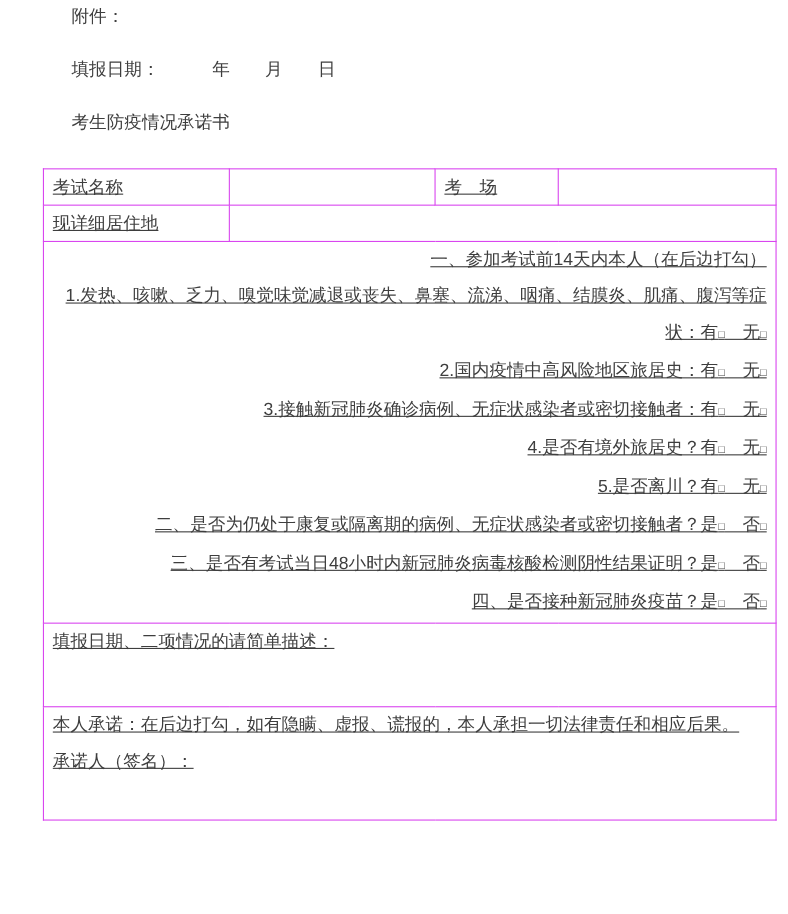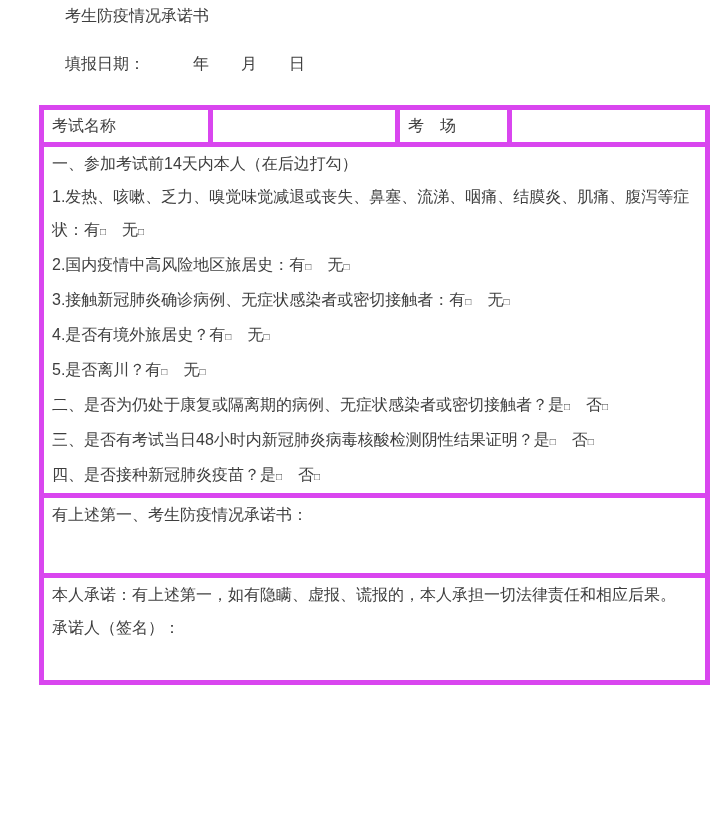--- a/index.html
+++ b/index.html
@@ -16,75 +16,81 @@
     line-height: 20px;
     white-space: pre;
   }
   table.form {
     border-collapse: collapse;
     table-layout: fixed;
     margin: 31px 0 0 39px;
     width: 666px;
   }
   table.form td {
-    border: 5px solid #d946ef;
+    border: 1px solid #d946ef;
     padding: 0 8px;
     overflow: hidden;
     word-break: break-all;
+    text-decoration: underline;
   }
   tr.r td { height: 32px; vertical-align: middle; }
-  td.decl { vertical-align: top; height: 330px; }
+  td.decl { vertical-align: top; height: 330px; text-align: right; }
   td.decl p { margin: 0; line-height: 33px; }
   td.desc { height: 75px; vertical-align: top; line-height: 33px; }
   td.commit { height: 102px; vertical-align: top; }
   td.commit p { margin: 0; line-height: 33px; }
   .cbox { font-size: 10px; }
 </style>
 </head>
 <body>
 
 <div class="page">
 
   <div class="header">
+    <p>附件：</p>
+    <p>填报日期：　　　年　　月　　日</p>
     <p>考生防疫情况承诺书</p>
-    <p>填报日期：　　　年　　月　　日</p>
   </div>
 
   <table class="form">
     <colgroup>
       <col style="width:169px">
       <col style="width:187px">
       <col style="width:112px">
       <col style="width:198px">
     </colgroup>
     <tbody>
       <tr class="r">
         <td>考试名称</td>
         <td></td>
         <td>考　场</td>
         <td></td>
       </tr>
+      <tr class="r">
+        <td>现详细居住地</td>
+        <td colspan="3"></td>
+      </tr>
       <tr>
         <td colspan="4" class="decl">
           <p>一、参加考试前14天内本人（在后边打勾）</p>
           <p>1.发热、咳嗽、乏力、嗅觉味觉减退或丧失、鼻塞、流涕、咽痛、结膜炎、肌痛、腹泻等症状：有<span class="cbox">□</span>　无<span class="cbox">□</span></p>
           <p>2.国内疫情中高风险地区旅居史：有<span class="cbox">□</span>　无<span class="cbox">□</span></p>
           <p>3.接触新冠肺炎确诊病例、无症状感染者或密切接触者：有<span class="cbox">□</span>　无<span class="cbox">□</span></p>
           <p>4.是否有境外旅居史？有<span class="cbox">□</span>　无<span class="cbox">□</span></p>
           <p>5.是否离川？有<span class="cbox">□</span>　无<span class="cbox">□</span></p>
           <p>二、是否为仍处于康复或隔离期的病例、无症状感染者或密切接触者？是<span class="cbox">□</span>　否<span class="cbox">□</span></p>
           <p>三、是否有考试当日48小时内新冠肺炎病毒核酸检测阴性结果证明？是<span class="cbox">□</span>　否<span class="cbox">□</span></p>
           <p>四、是否接种新冠肺炎疫苗？是<span class="cbox">□</span>　否<span class="cbox">□</span></p>
         </td>
       </tr>
       <tr>
-        <td colspan="4" class="desc">有上述第一、考生防疫情况承诺书：</td>
+        <td colspan="4" class="desc">填报日期、二项情况的请简单描述：</td>
       </tr>
       <tr>
         <td colspan="4" class="commit">
-          <p>本人承诺：有上述第一，如有隐瞒、虚报、谎报的，本人承担一切法律责任和相应后果。</p>
+          <p>本人承诺：在后边打勾，如有隐瞒、虚报、谎报的，本人承担一切法律责任和相应后果。</p>
           <p>承诺人（签名）：</p>
         </td>
       </tr>
     </tbody>
   </table>
 
 </div>
 
 </body></html>

